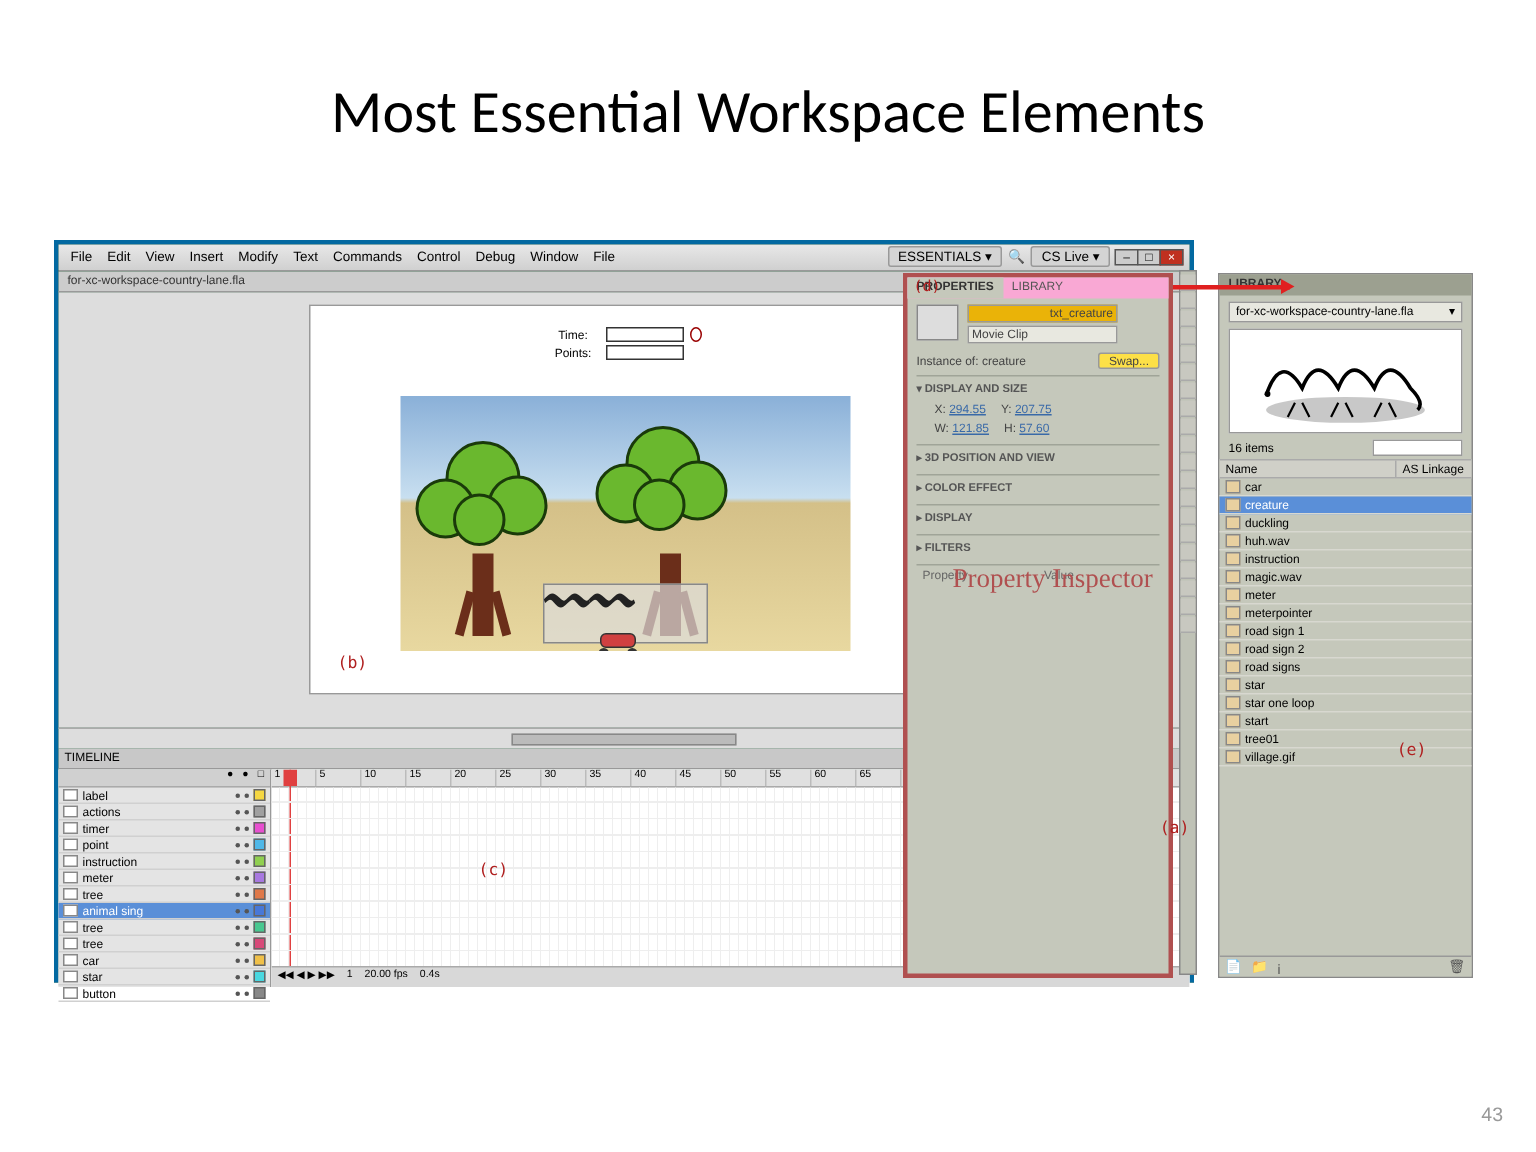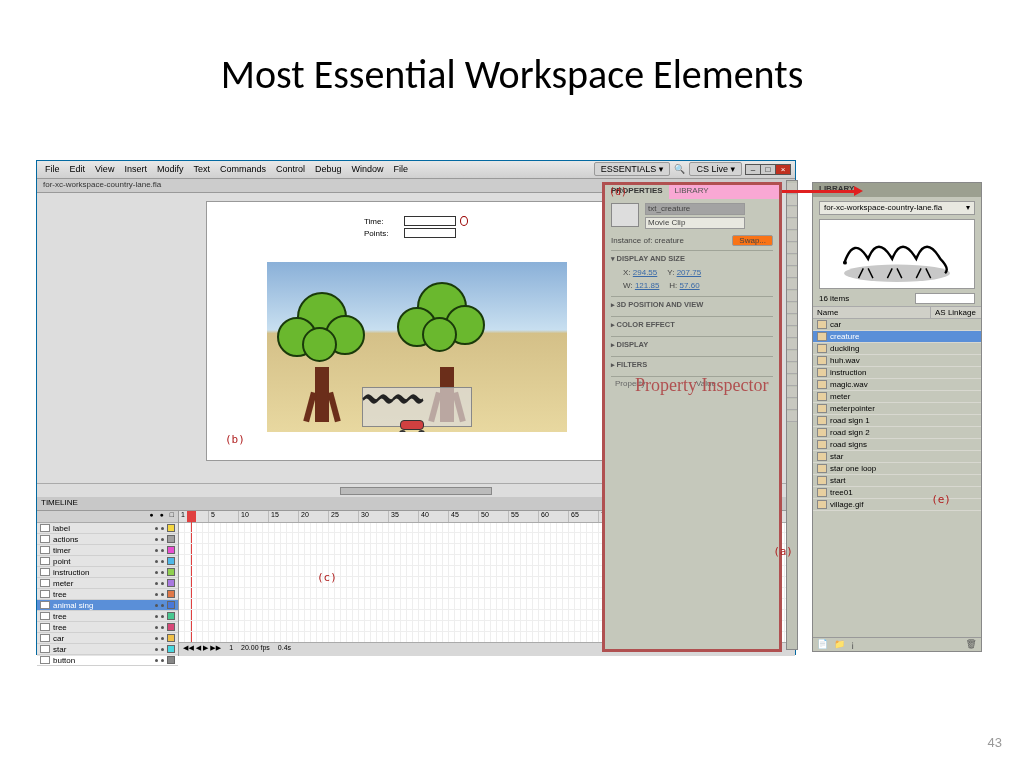--- a/index.html
+++ b/index.html
@@ -1,32 +1,32 @@
 <!DOCTYPE html>
 <html><head>
 <meta charset="utf-8">
 <style>
 * { box-sizing: border-box; margin: 0; padding: 0; }
 body { width: 1024px; height: 768px; background: #fff; font-family: Arial, sans-serif; overflow: hidden; position: relative; }
 .slide-title { font-size: 40px; font-weight: 400; text-align: center; padding: 50px 0 20px; font-family: Calibri, Arial, sans-serif; }
-.workspace { position: absolute; left: 36px; top: 160px; width: 760px; height: 495px; background: #14532d; border: 1px solid #0369a1; }
+.workspace { position: absolute; left: 36px; top: 160px; width: 760px; height: 495px; background: #14532d; border: 3px solid #0369a1; }
 .menubar { background: linear-gradient(#e8e8e8,#d0d0d0); height: 18px; font-size: 9px; display: flex; gap: 10px; padding: 3px 8px; border-bottom: 1px solid #999; }
 .menubar span { cursor: default; }
 .top-tools { position: absolute; right: 4px; top: 1px; display: flex; gap: 4px; align-items: center; font-size: 9px; }
 .top-tools .pill { background: #d4d4d4; border: 1px solid #999; padding: 1px 6px; border-radius: 2px; }
 .top-tools .winbtns { display: flex; }
 .top-tools .winbtns div { width: 16px; height: 11px; border: 1px solid #555; background: #ccc; margin-left: -1px; font-size: 8px; text-align: center; line-height: 9px; }
 .top-tools .winbtns .close { background: #c03020; color: #fff; }
 .filetab { background: #ccc; height: 14px; font-size: 8px; padding: 1px 6px; border-bottom: 1px solid #999; color: #333; }
 .scenebar { background: #eee; height: 18px; font-size: 9px; padding: 2px 6px; border-bottom: 1px solid #aaa; display: flex; justify-content: space-between; }
 .stage-area { background: #ddd; height: 290px; display: flex; justify-content: center; align-items: flex-start; padding-top: 8px; position: relative; }
 .stage { width: 420px; height: 260px; background: #fff; border: 1px solid #999; position: relative; }
 .stage-fields { position: absolute; top: 14px; left: 50%; transform: translateX(-50%); display: flex; flex-direction: column; gap: 2px; font-size: 8px; }
 .stage-fields .row { display: flex; align-items: center; gap: 4px; }
-.stage-fields .row span { width: 36px; text-align: left; }
+.stage-fields .row span { width: 36px; text-align: center; }
 .stage-fields .row input { width: 52px; height: 10px; border: 1px solid #333; }
 .thermo { width: 8px; height: 10px; border: 1px solid #900; border-radius: 50%; }
 .scene-art { position: absolute; top: 60px; left: 60px; width: 300px; height: 170px; }
 .sky { position: relative; width: 100%; height: 100%; background: linear-gradient(#8ab0d8 0%, #c8dff0 40%, #d4c088 42%, #e8d8a0 100%); overflow: hidden; }
 .tree { position: absolute; bottom: 10px; }
 .tree .trunk { width: 14px; height: 55px; background: #6b2e1a; margin: 0 auto; position: relative; }
 .tree .trunk::before, .tree .trunk::after { content:''; position:absolute; width:6px; height:30px; background:#6b2e1a; bottom:0; }
 .tree .trunk::before { left:-8px; transform:rotate(15deg); }
 .tree .trunk::after { right:-8px; transform:rotate(-15deg); }
 .tree .foliage { width: 90px; height: 80px; position: relative; }
@@ -61,24 +61,24 @@
 .tl-footer { position:absolute; bottom:0; left:0; right:0; height:14px; background:#d8d8d8; border-top:1px solid #aaa; font-size:7px; padding:1px 4px; display:flex; gap:8px; }
 .label-c { position:absolute; left:280px; top:60px; color:#b02020; font-size:11px; font-family:monospace; }
 
 .prop-panel { position:absolute; left:602px; top:182px; width:180px; height:470px; background:#c5c8bb; border:3px solid #b05050; z-index:5; }
 .prop-tabs { height:14px; font-size:8px; display:flex; background:#f9a8d4; color:#555; }
 .prop-tabs div { padding:1px 6px; }
 .prop-tabs .active { background:#c5c8bb; color:#333; font-weight:bold; }
 .label-d { position:absolute; top:1px; left:4px; color:#b02020; font-size:10px; font-family:monospace; }
 .prop-body { padding:4px 6px; font-size:8px; color:#444; }
 .prop-icon { width:28px; height:24px; border:1px solid #888; background:#ddd; float:left; margin-right:6px; }
-.prop-input { width:100px; height:12px; border:1px solid #999; background:#a3a3a3; font-size:8px; padding:0 2px; display:inline-block; }
+.prop-input { width:100px; height:12px; border:1px solid #999; background:#eab308; font-size:8px; padding:0 2px; display:inline-block;text-align:right; }
 .prop-sel { width:100px; height:12px; border:1px solid #999; background:#e8e8e0; font-size:8px; padding:0 2px; margin-top:2px; display:inline-block; }
 .prop-inst { clear:both; padding-top:6px; font-size:8px; display:flex; justify-content:space-between; align-items:center; }
-.prop-swap { border:1px solid #999; background:#f97316; padding:0 6px; font-size:8px; border-radius:2px; }
+.prop-swap { border:1px solid #999; background:#fde047; padding:0 6px; font-size:8px; border-radius:2px; }
 .prop-section { border-top:1px solid #a0a498; margin-top:4px; padding:3px 0; font-size:7.5px; font-weight:bold; color:#555; }
 .prop-section::before { content:'▸ '; font-size:7px; }
 .prop-section.open::before { content:'▾ '; }
 .prop-xy { display:flex; gap:10px; font-size:8px; padding:2px 0 2px 12px; }
 .prop-xy .val { color:#3a6aa8; text-decoration:underline; }
 .prop-grid { border-top:1px solid #a0a498; margin-top:4px; font-size:8px; }
 .prop-grid .ghdr { display:flex; }
 .prop-grid .ghdr div { flex:1; padding:2px 4px; color:#666; }
 .prop-callout { position:absolute; top:190px; left:30px; color:#b05050; font-size:18px; font-family: Georgia, serif; line-height:1.2; }
 .label-a { position:absolute; right:-14px; top:360px; color:#b02020; font-size:11px; font-family:monospace; }

